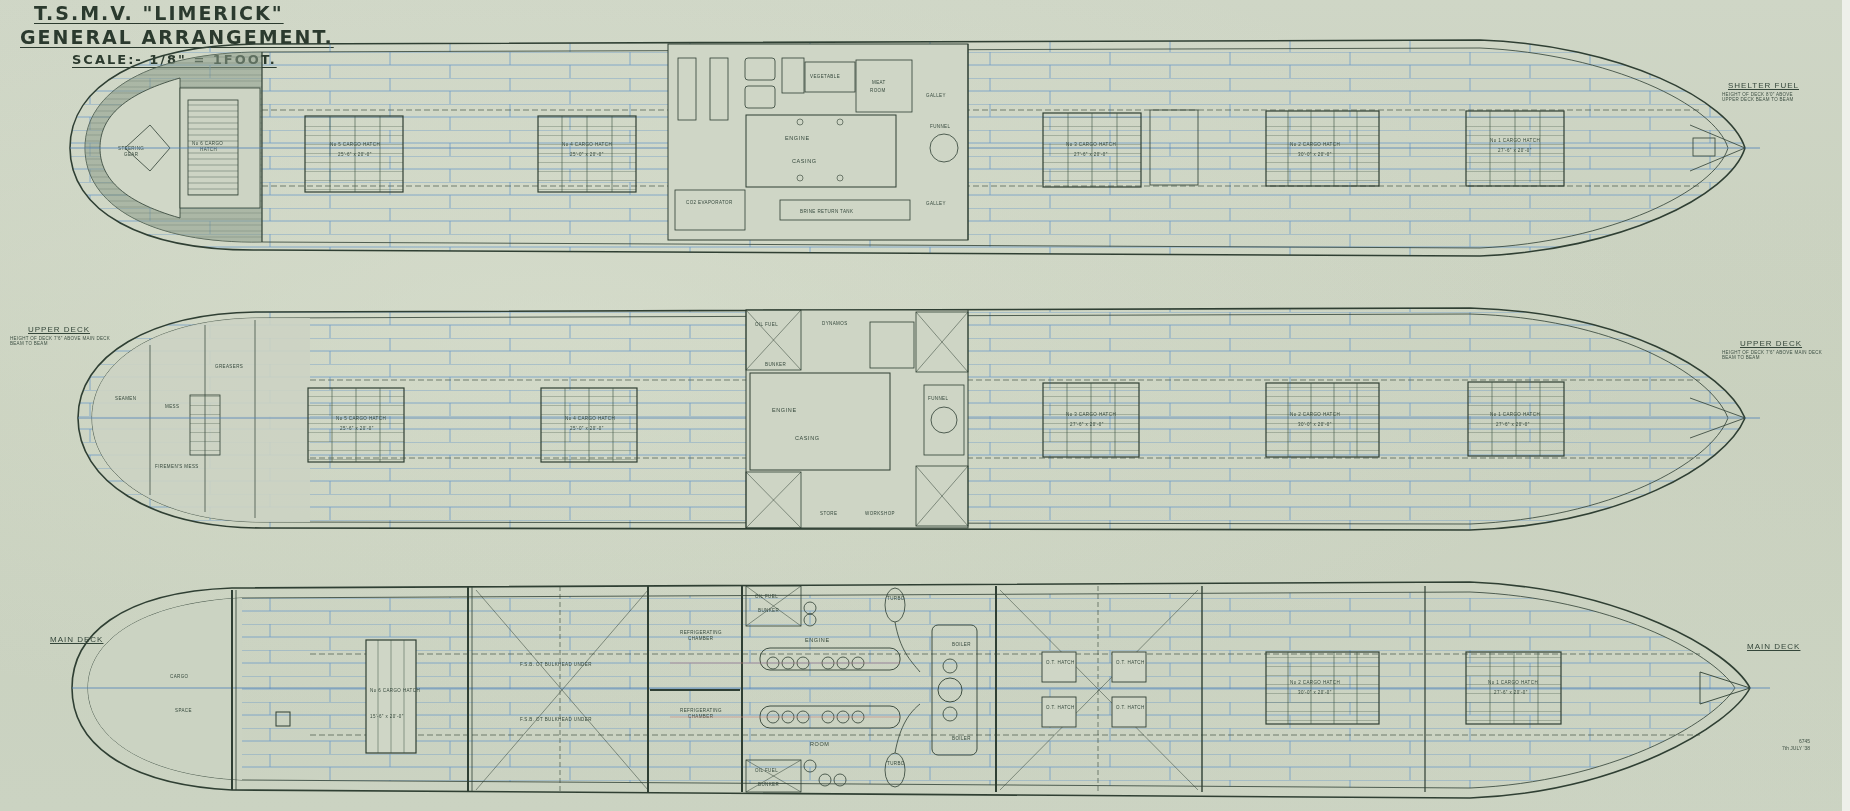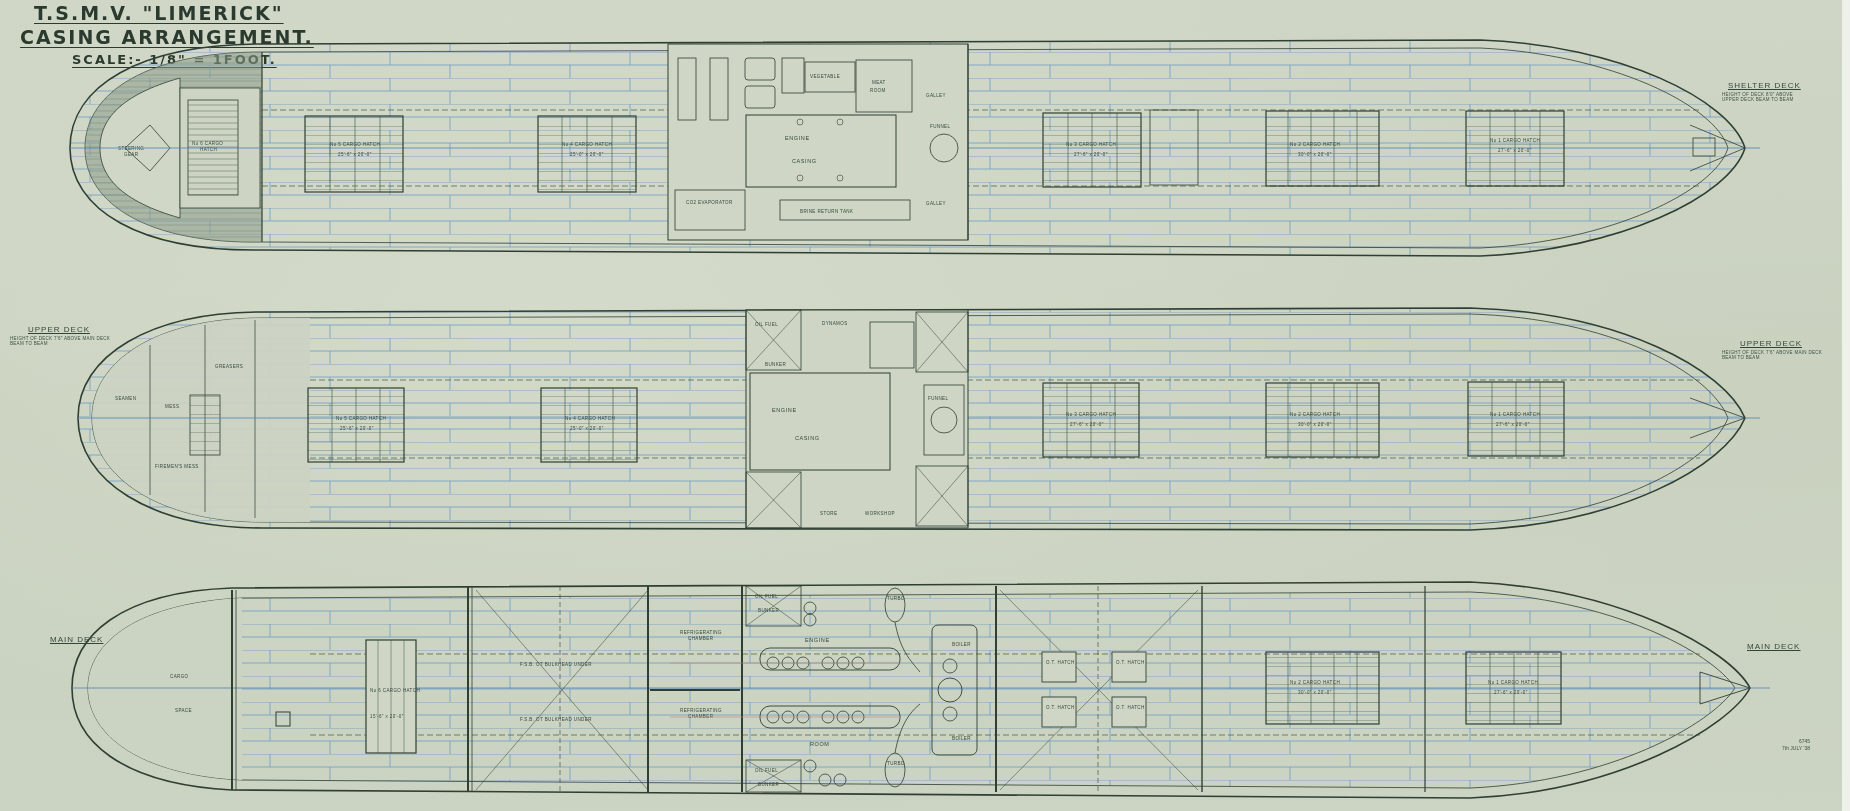--- a/index.html
+++ b/index.html
@@ -33,25 +33,25 @@
   .small { font-family:"Liberation Sans", sans-serif; font-size:5.5px; fill:#33463a; letter-spacing:0.6px; }
 </style>
 </head>
 <body>
 
 <div class="sheet"></div>
 <div class="right-margin"></div>
 
 <div class="title-block">
   <div class="title-line t1">T.S.M.V. "LIMERICK"</div>
-  <div class="title-line t2">CASING ARRANGEMENT.</div>
+  <div class="title-line t2">GENERAL ARRANGEMENT.</div>
   <div class="title-line t3">SCALE:- 1/8" = 1FOOT.</div>
 </div>
 
-<div class="deck-label" style="left:1728px;top:81px;">SHELTER DECK</div>
+<div class="deck-label" style="left:1728px;top:81px;">SHELTER FUEL</div>
 <div class="deck-sub" style="left:1722px;top:92px;width:80px;">HEIGHT OF DECK 8'0" ABOVE UPPER DECK  BEAM TO BEAM</div>
 
 <div class="deck-label" style="left:28px;top:325px;">UPPER DECK</div>
 <div class="deck-sub" style="left:10px;top:336px;width:110px;">HEIGHT OF DECK 7'6" ABOVE MAIN DECK  BEAM TO BEAM</div>
 <div class="deck-label" style="left:1740px;top:339px;">UPPER DECK</div>
 <div class="deck-sub" style="left:1722px;top:350px;width:110px;">HEIGHT OF DECK 7'6" ABOVE MAIN DECK  BEAM TO BEAM</div>
 
 <div class="deck-label" style="left:50px;top:635px;">MAIN DECK</div>
 <div class="deck-label" style="left:1747px;top:642px;">MAIN DECK</div>
 

